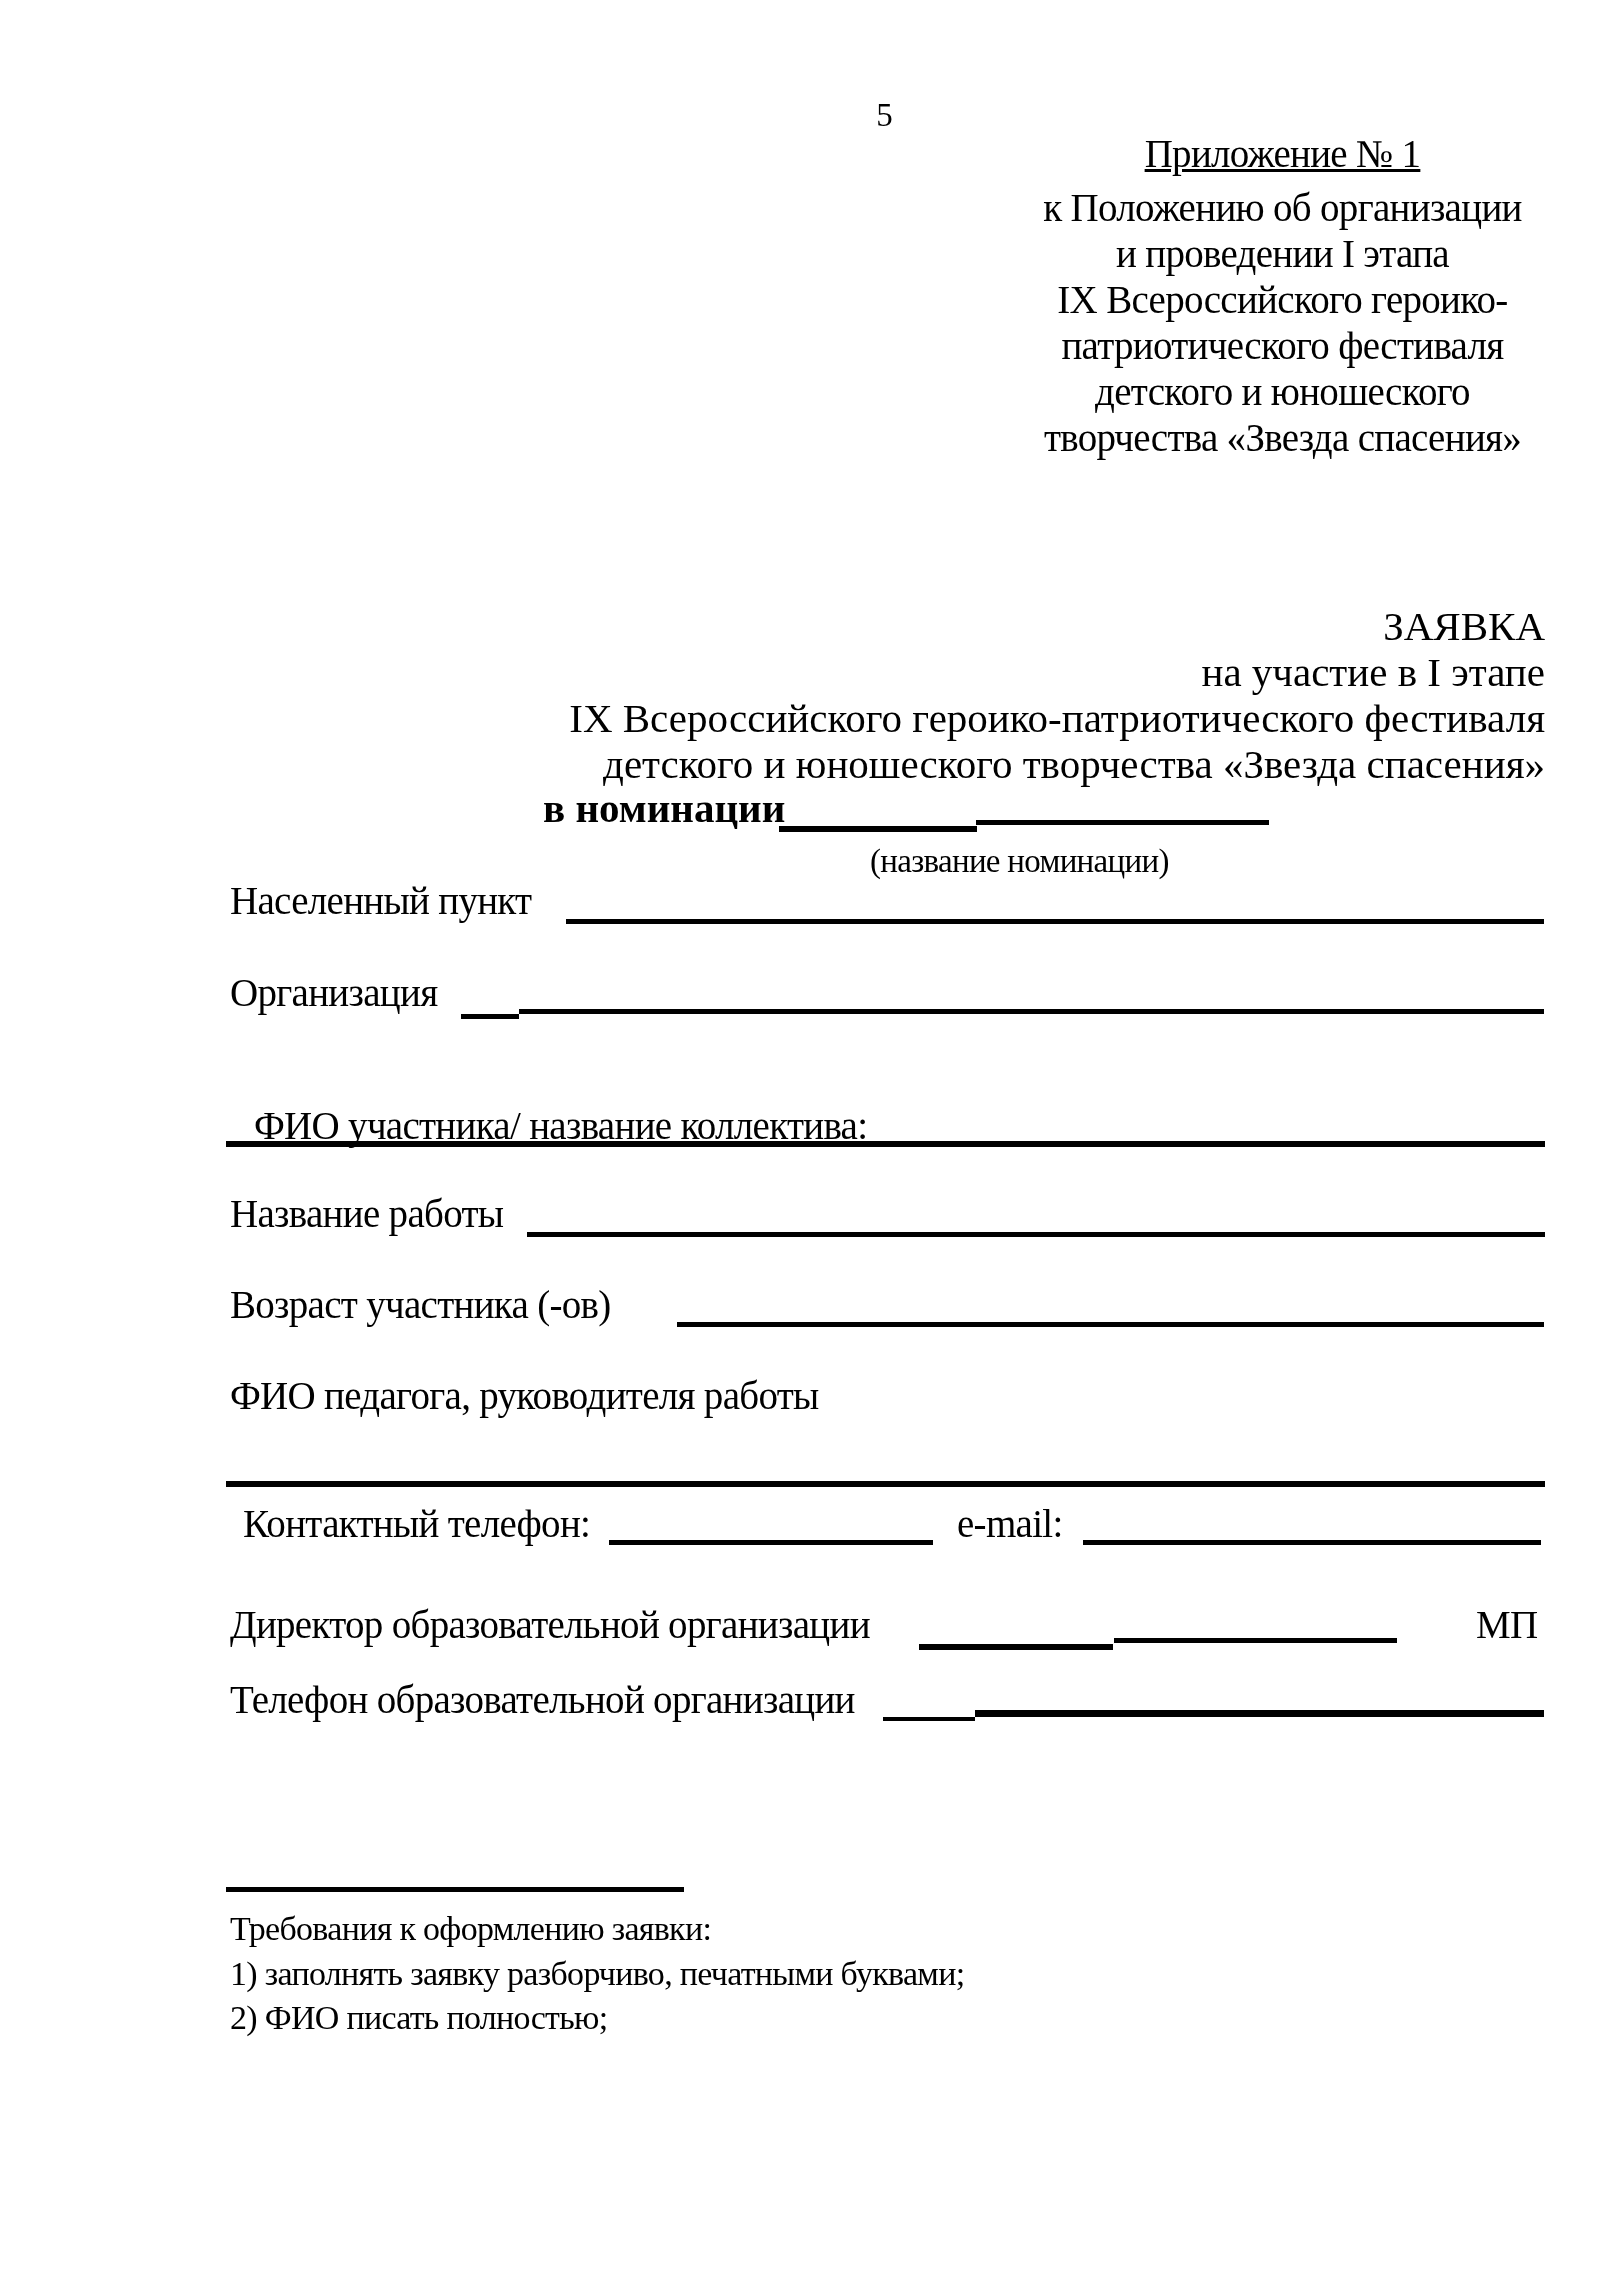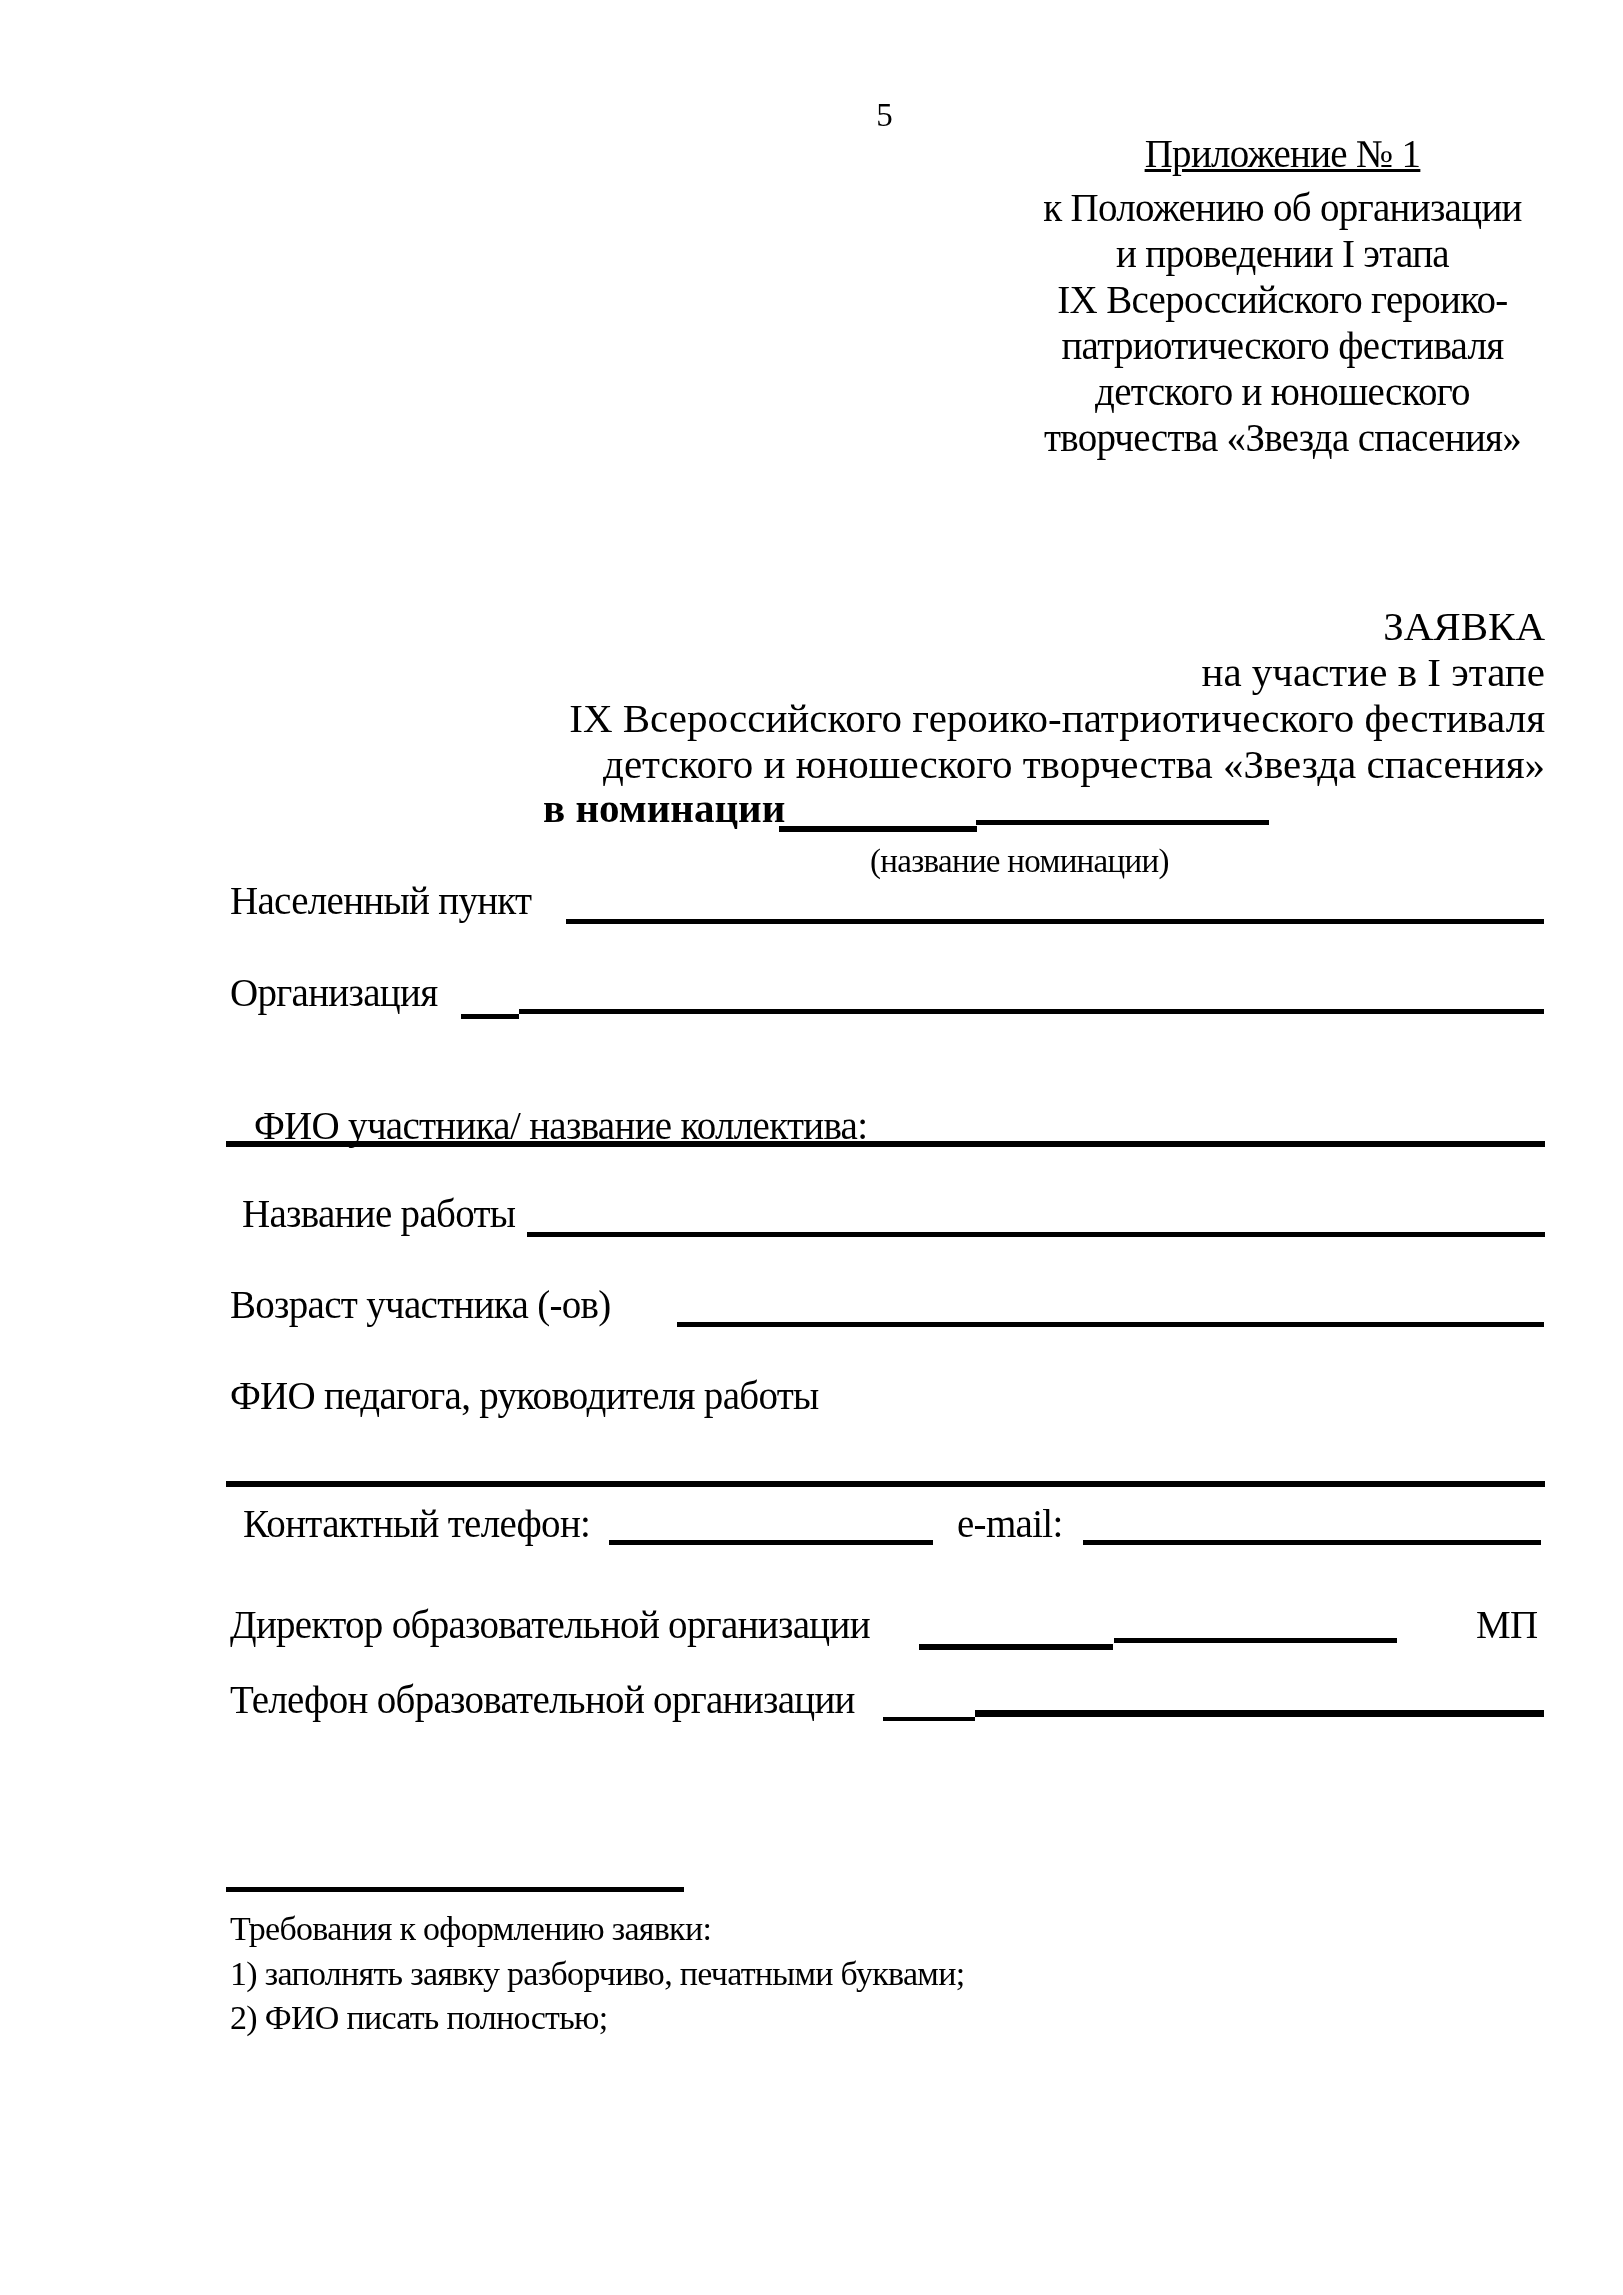--- a/index.html
+++ b/index.html
@@ -99,21 +99,21 @@
   <div class="abs label" style="left:230px; top:879px;">Населенный пункт</div>
   <div class="rule" style="left:566px; top:919px; width:978px; height:5.2px;"></div>
 
   <div class="abs label" style="left:230px; top:971px;">Организация</div>
   <div class="rule" style="left:461px; top:1014px; width:58px; height:4.6px;"></div>
   <div class="rule" style="left:519px; top:1009px; width:1025px; height:5.2px;"></div>
 
   <div class="abs label" style="left:230px; top:1104px;margin-left:24px;">ФИО участника/ название коллектива:</div>
   <div class="rule" style="left:226px; top:1141px; width:1319px; height:5.9px;"></div>
 
-  <div class="abs label" style="left:242px; top:1192px;">Название работы</div>
+  <div class="abs label" style="left:230px; top:1192px;">Название работы</div>
   <div class="rule" style="left:527px; top:1232px; width:1018px; height:5.2px;"></div>
 
   <div class="abs label" style="left:230px; top:1283px;">Возраст участника (-ов)</div>
   <div class="rule" style="left:677px; top:1322px; width:867px; height:5.2px;"></div>
 
   <div class="abs label" style="left:230px; top:1374px;">ФИО педагога, руководителя работы</div>
   <div class="rule" style="left:226px; top:1481px; width:1319px; height:5.9px;"></div>
 
   <div class="abs label" style="left:230px; top:1502px;margin-left:13px;">Контактный телефон:</div>
   <div class="rule" style="left:609px; top:1540px; width:324px; height:5.2px;"></div>

